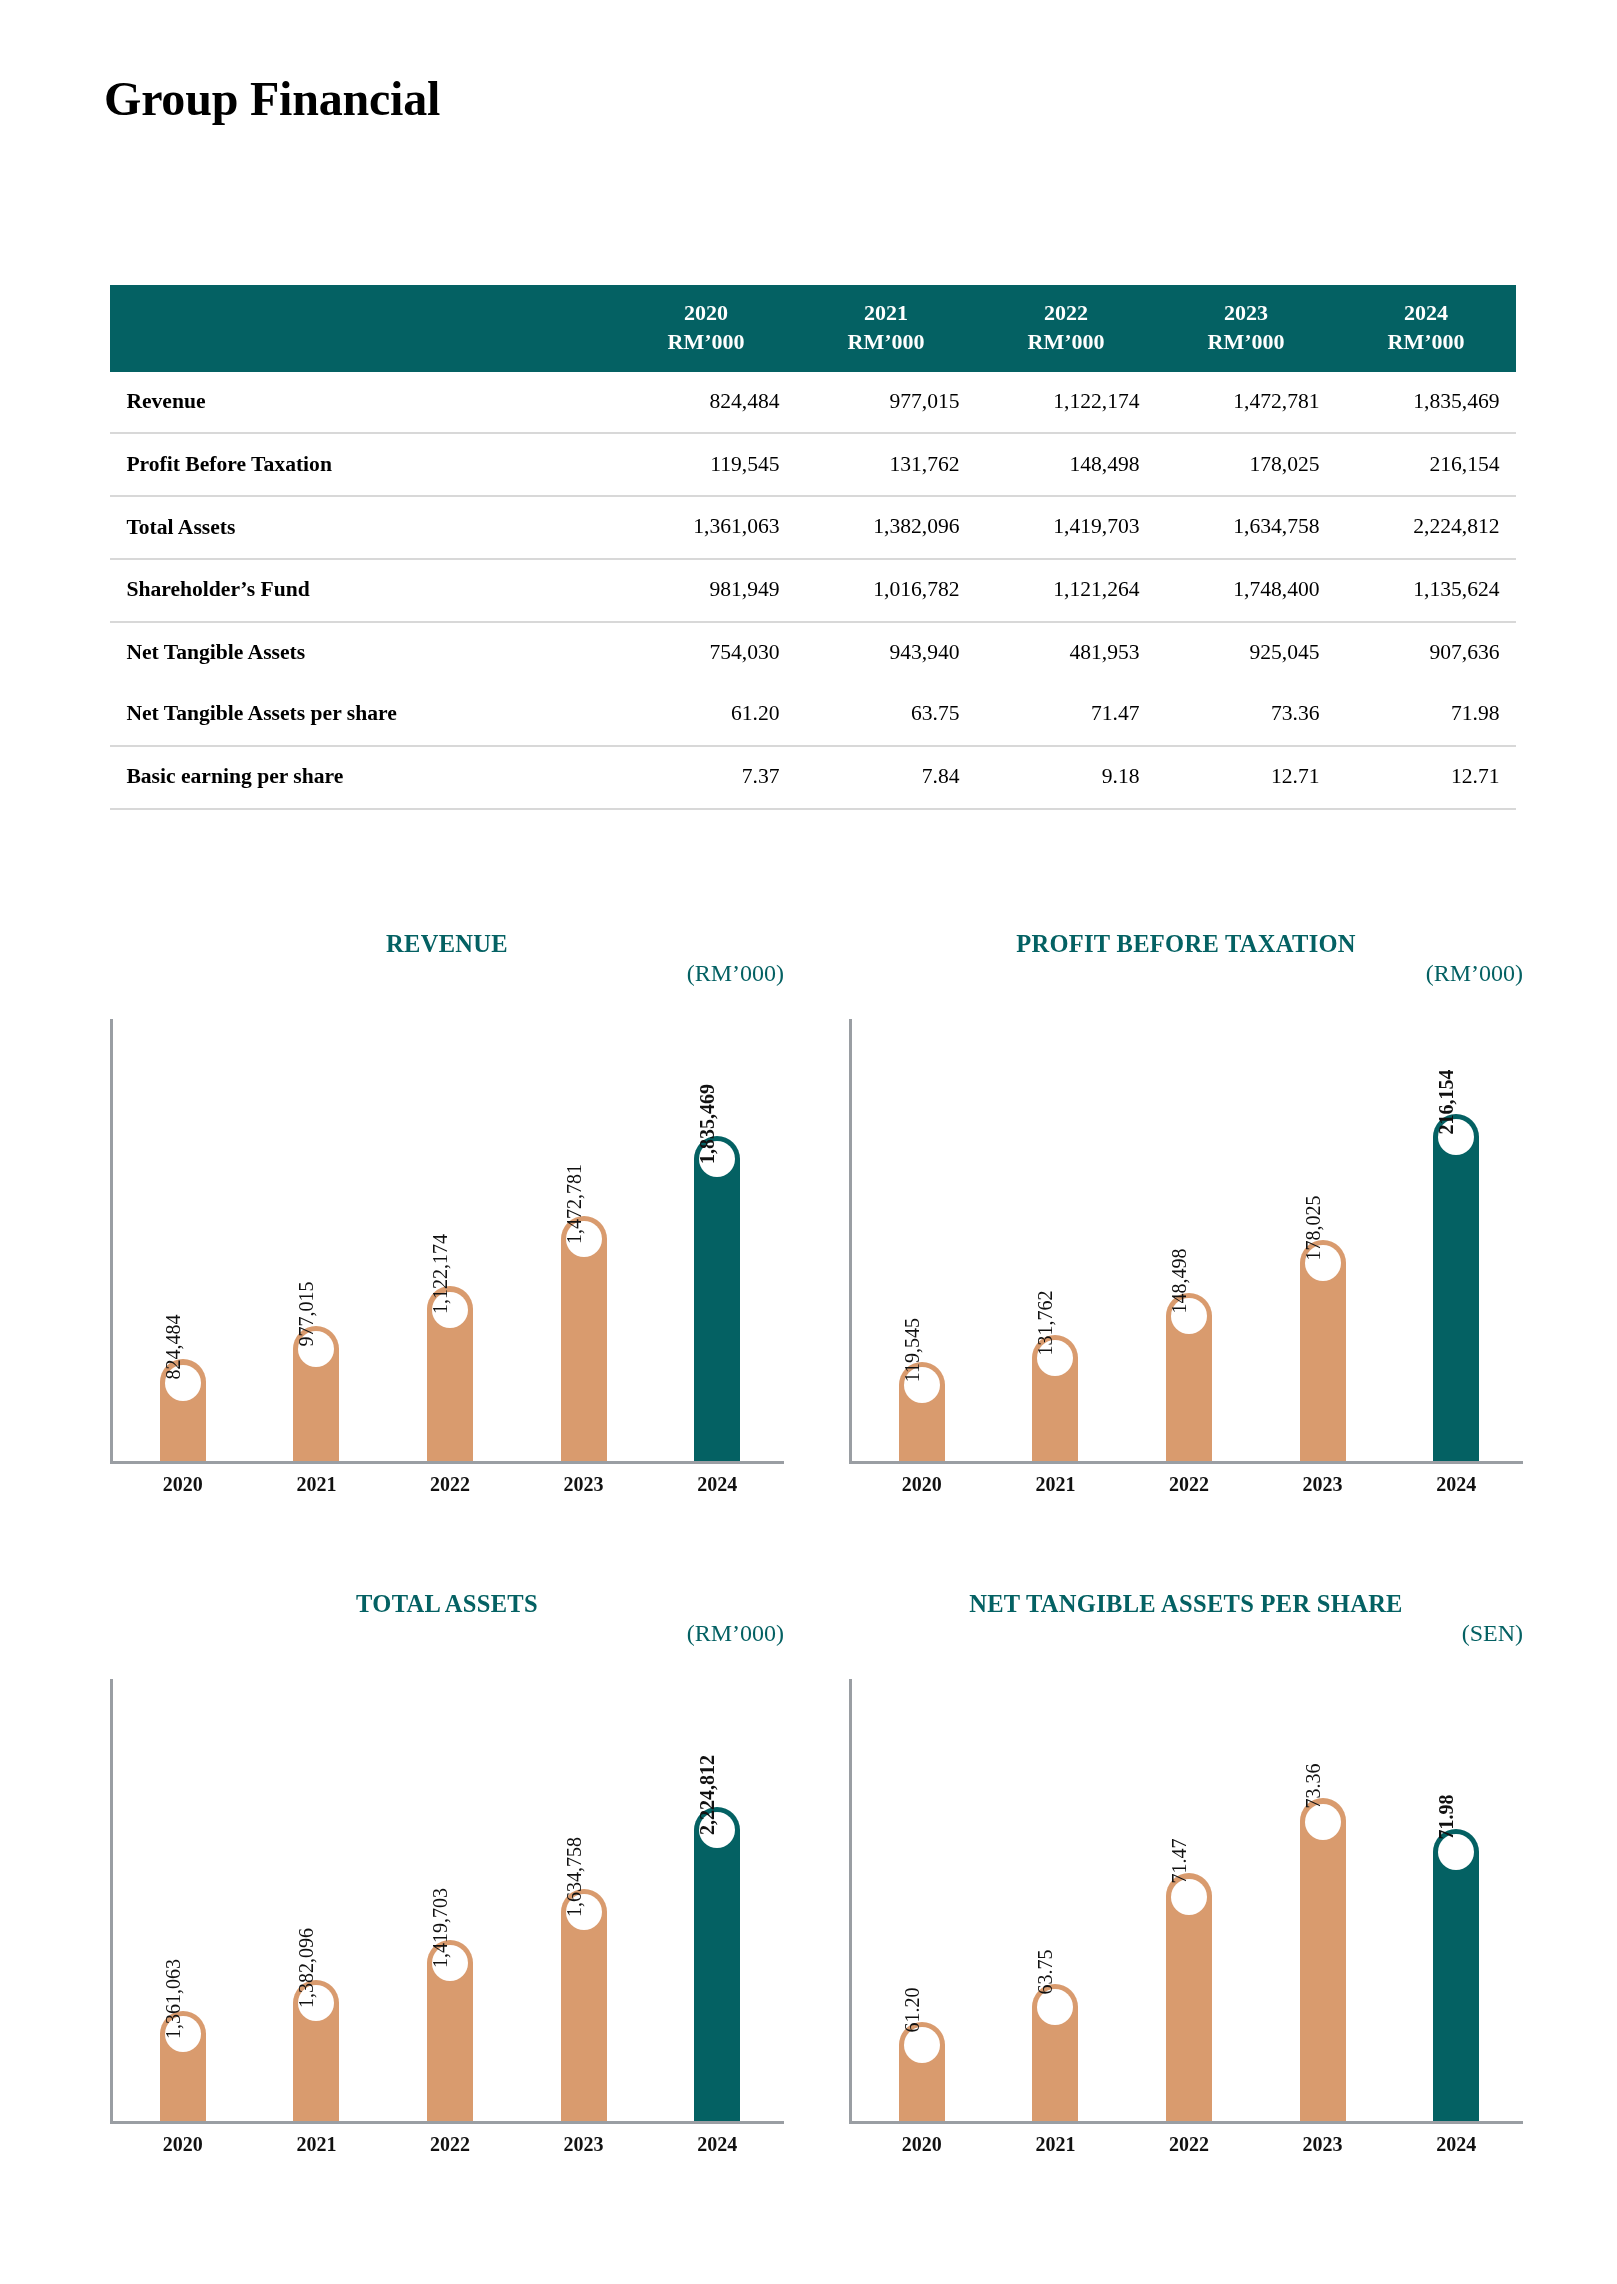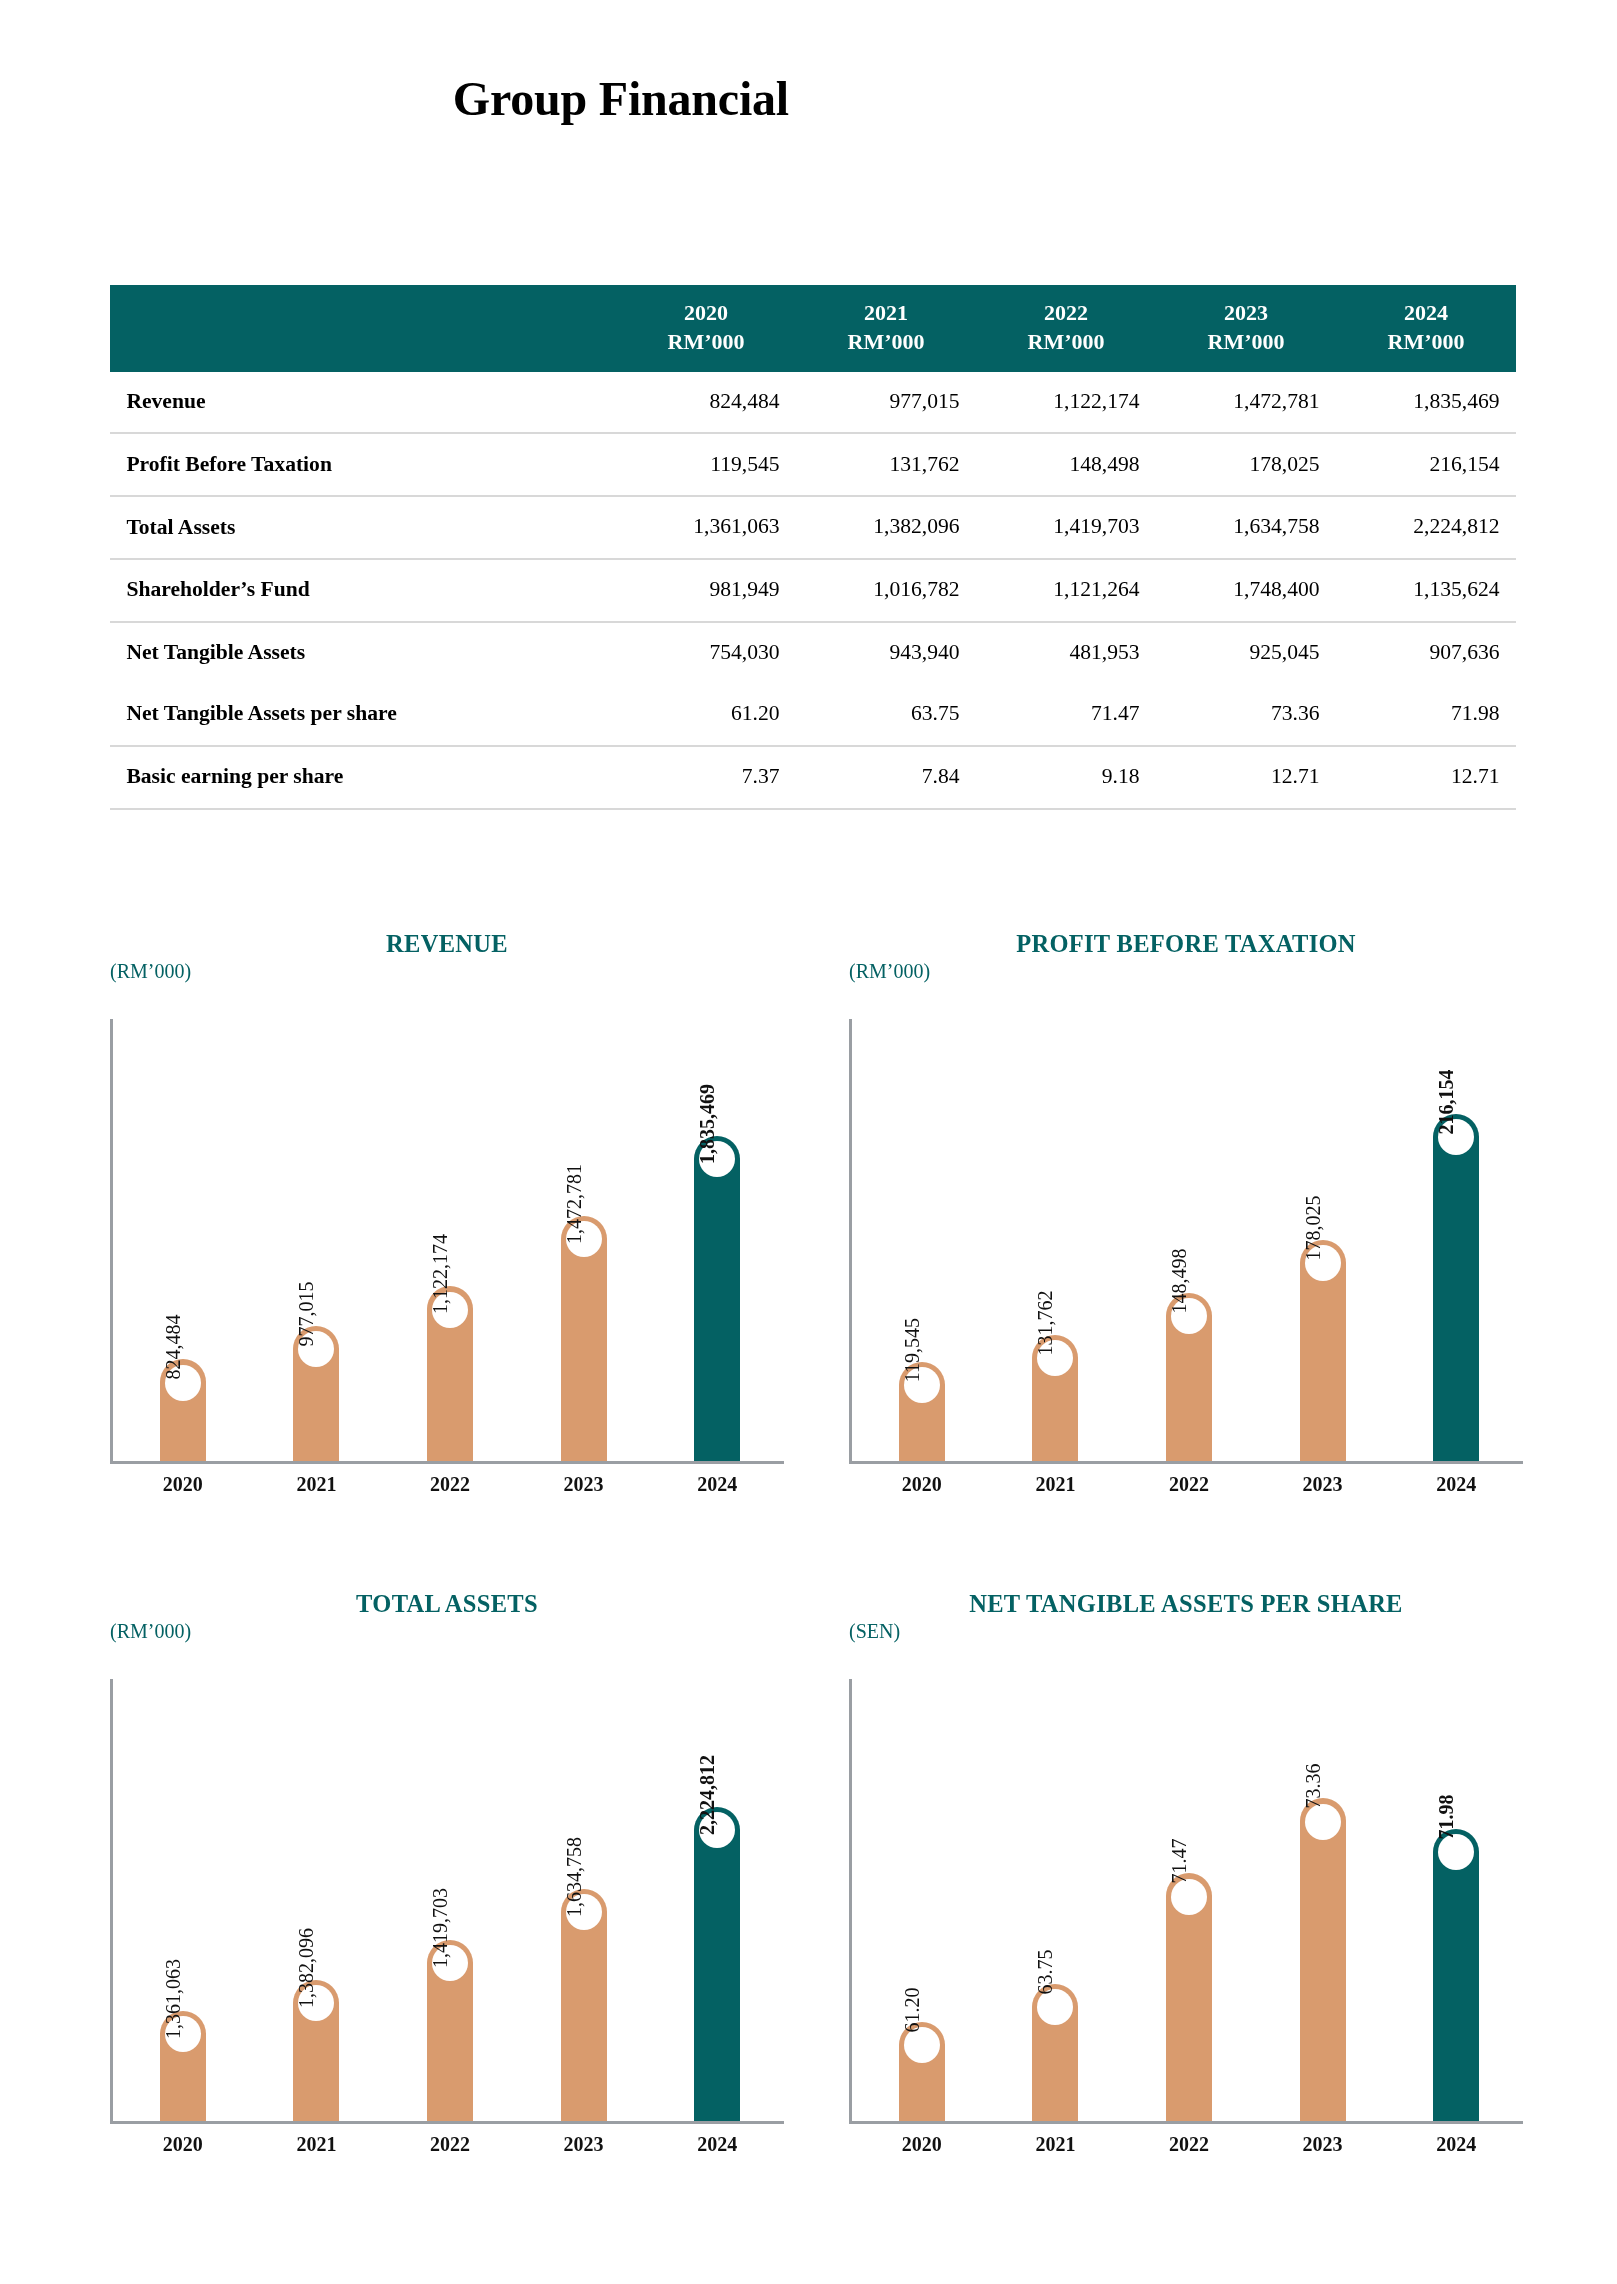--- a/index.html
+++ b/index.html
@@ -12,28 +12,27 @@
     height: 2284px;
     position: relative;
     font-family: "Liberation Serif", "DejaVu Serif", serif;
     color: #000000;
     overflow: hidden;
   }
 
   
   .page-title {
     position: absolute;
-    left: 120px;
+    left: 104px;
     top: 71px;
     font-size: 48px;
     font-weight: bold;
     line-height: 1.18;
     letter-spacing: -0.2px;
     width: 669px;
-    text-align: right;
   }
   .page-title .ln { display: block; }
 
   
   .fin-table {
     position: absolute;
     left: 110px;
     top: 285px;
     width: 1404px;
     border-collapse: collapse;
@@ -130,23 +129,23 @@
   .chart-title {
     text-align: center;
     color: #046163;
     font-size: 24.5px;
     font-weight: bold;
     letter-spacing: 0.3px;
     line-height: 1.12;
     padding-top: 6px;
   }
   .chart-subtitle {
-    text-align: left;
+    text-align: right;
     color: #046163;
-    font-size: 20px;
+    font-size: 24px;
     font-weight: normal;
     line-height: 1.15;
     margin-top: 3px;
   }
 
   
   .plot {
     position: absolute;
     left: 0;
     top: 95px;

